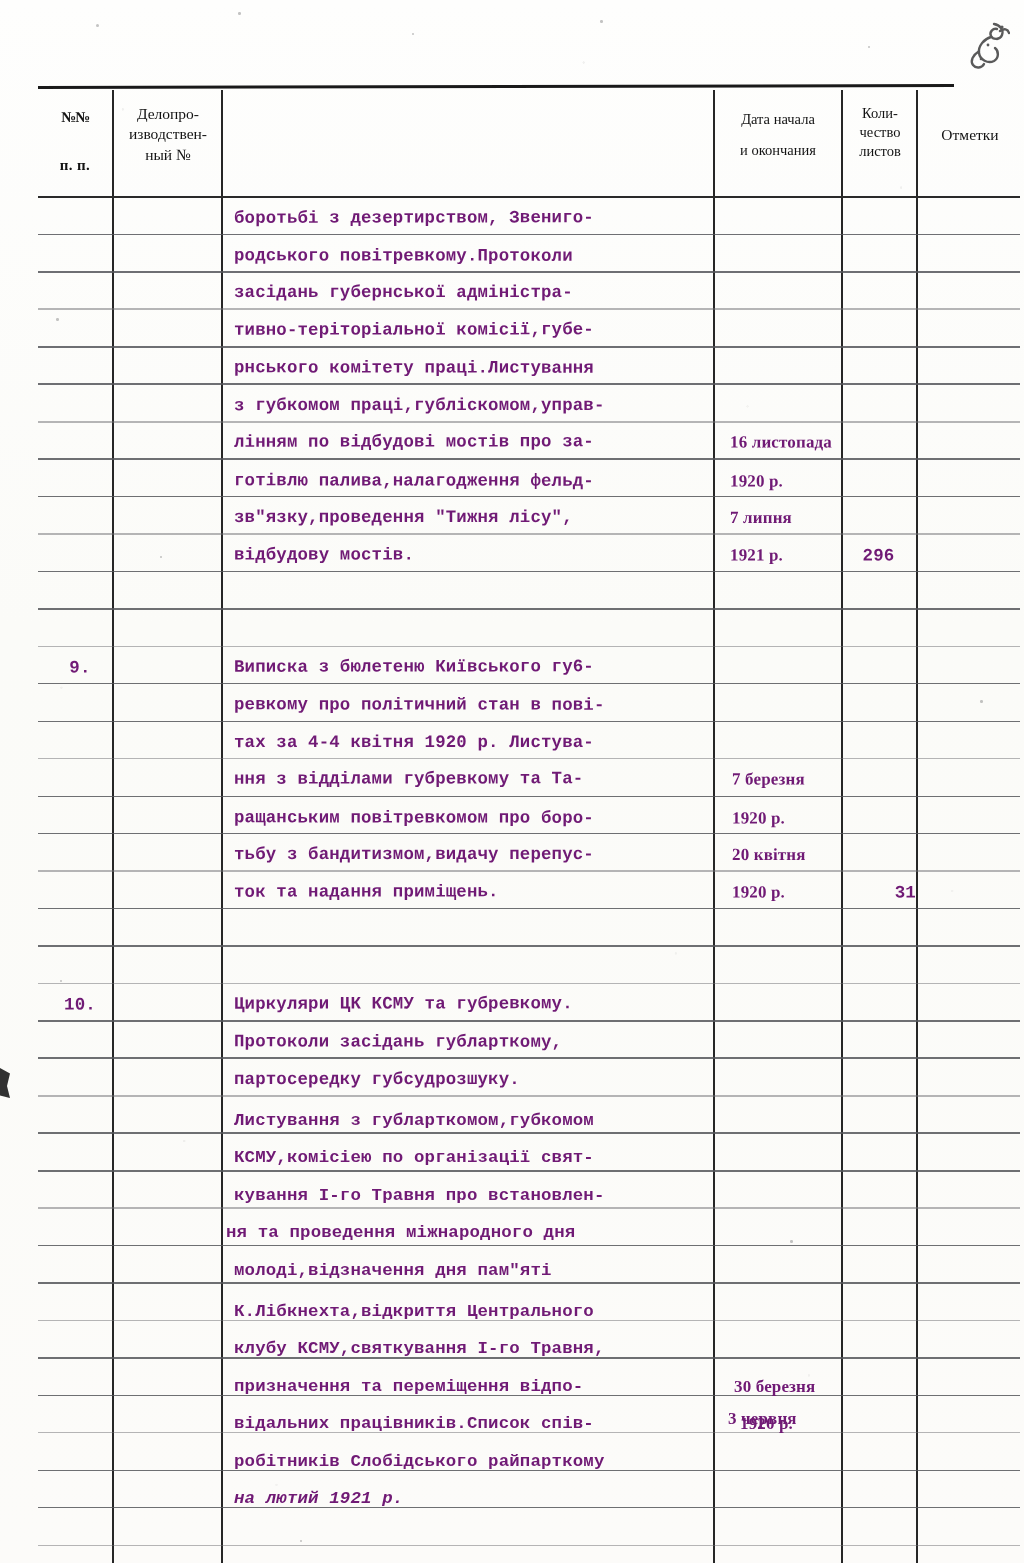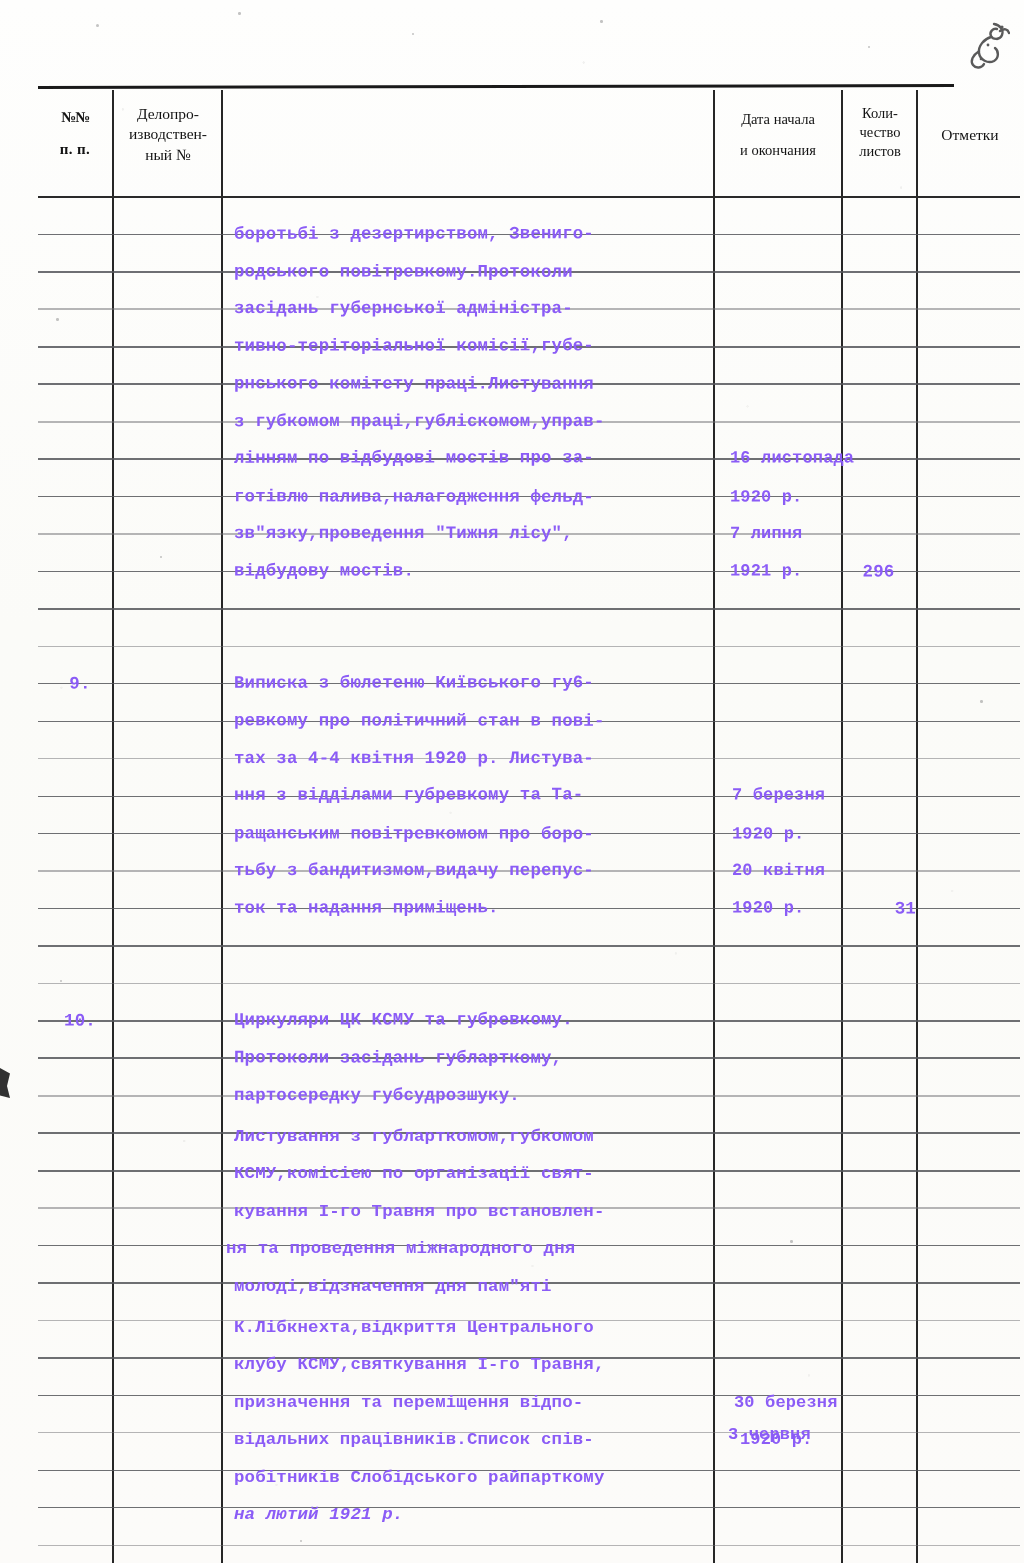--- a/index.html
+++ b/index.html
@@ -66,28 +66,27 @@
   #hdr-date{left:716px;top:110px;width:124px;font-size:14.5px;}
   #hdr-count{left:845px;top:104px;width:70px;font-size:14.5px;}
   #hdr-marks{left:920px;top:125px;width:100px;font-size:15.5px;}
 
   
   .tl{
     position:absolute;
     font-family:"Liberation Mono","DejaVu Sans Mono",monospace;
     font-size:17.4px;
     letter-spacing:.15px;
-    color:#8b5cf6;
+    color:#701a75;
     white-space:pre;
     font-weight:600;
-    margin-top:16px;
     -webkit-font-smoothing:none;
   }
   .tl.desc{left:234px;}
-  .tl.date{font-size:17px;}
+  .tl.date{font-size:17px;font-family:Liberation Serif, serif;}
   .tl.num{font-size:17.5px;}
   .tl.cnt{font-size:17.5px;}
 
   
   .tl.j1{transform:translateY(-0.5px) rotate(-0.07deg);}
   .tl.j2{transform:translateY(0.5px) rotate(0.06deg);}
   .tl.j3{transform:rotate(-0.04deg);}
 
   
   .mark{position:absolute;pointer-events:none;}
@@ -115,21 +114,21 @@
   <div class="vline" style="left:112px;top:90px;height:1473px;"></div>
   <div class="vline" style="left:221px;top:90px;height:1473px;"></div>
   <div class="vline" style="left:713px;top:90px;height:1473px;"></div>
   <div class="vline" style="left:841px;top:90px;height:1473px;"></div>
   <div class="vline" style="left:916px;top:90px;height:1473px;"></div>
 
   <div class="rule" style="left:38px;top:196px;width:982px;height:2.2px;background:#2a2a2a;opacity:1;"></div>
 
   <div class="hdr-cell" id="hdr-no">
     <span class="l">№№</span>
-    <span class="l" style="margin-top:12px;">п. п.</span>
+    <span class="l" style="margin-top:28px;">п. п.</span>
   </div>
 
   <div class="hdr-cell" id="hdr-delo">
     <span class="l">Делопро-</span>
     <span class="l">изводствен-</span>
     <span class="l">ный №</span>
   </div>
 
 
   <div class="hdr-cell" id="hdr-date">

